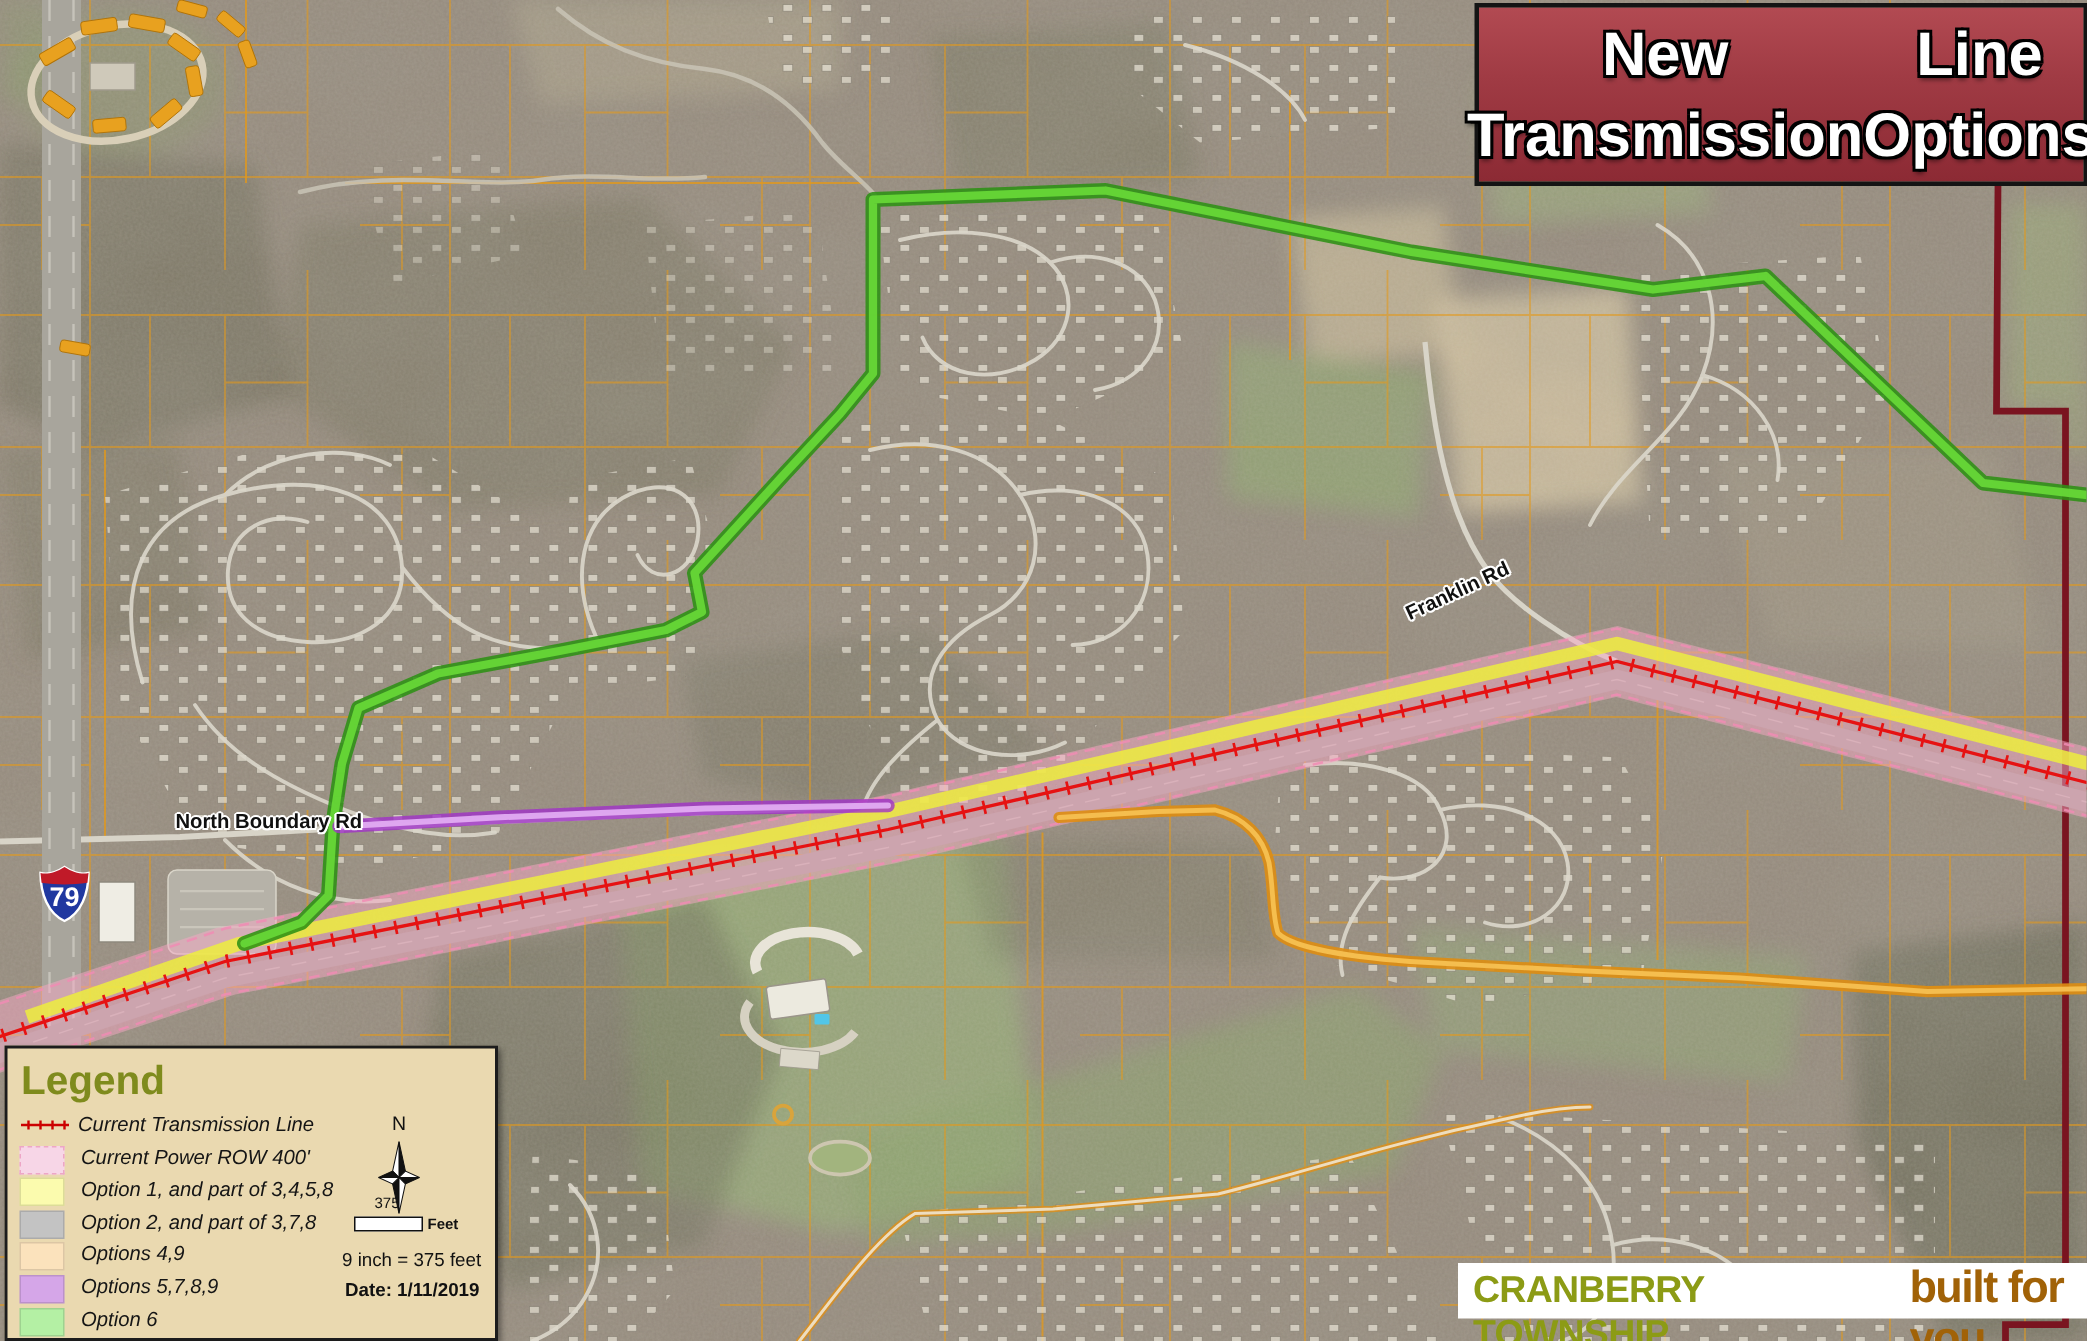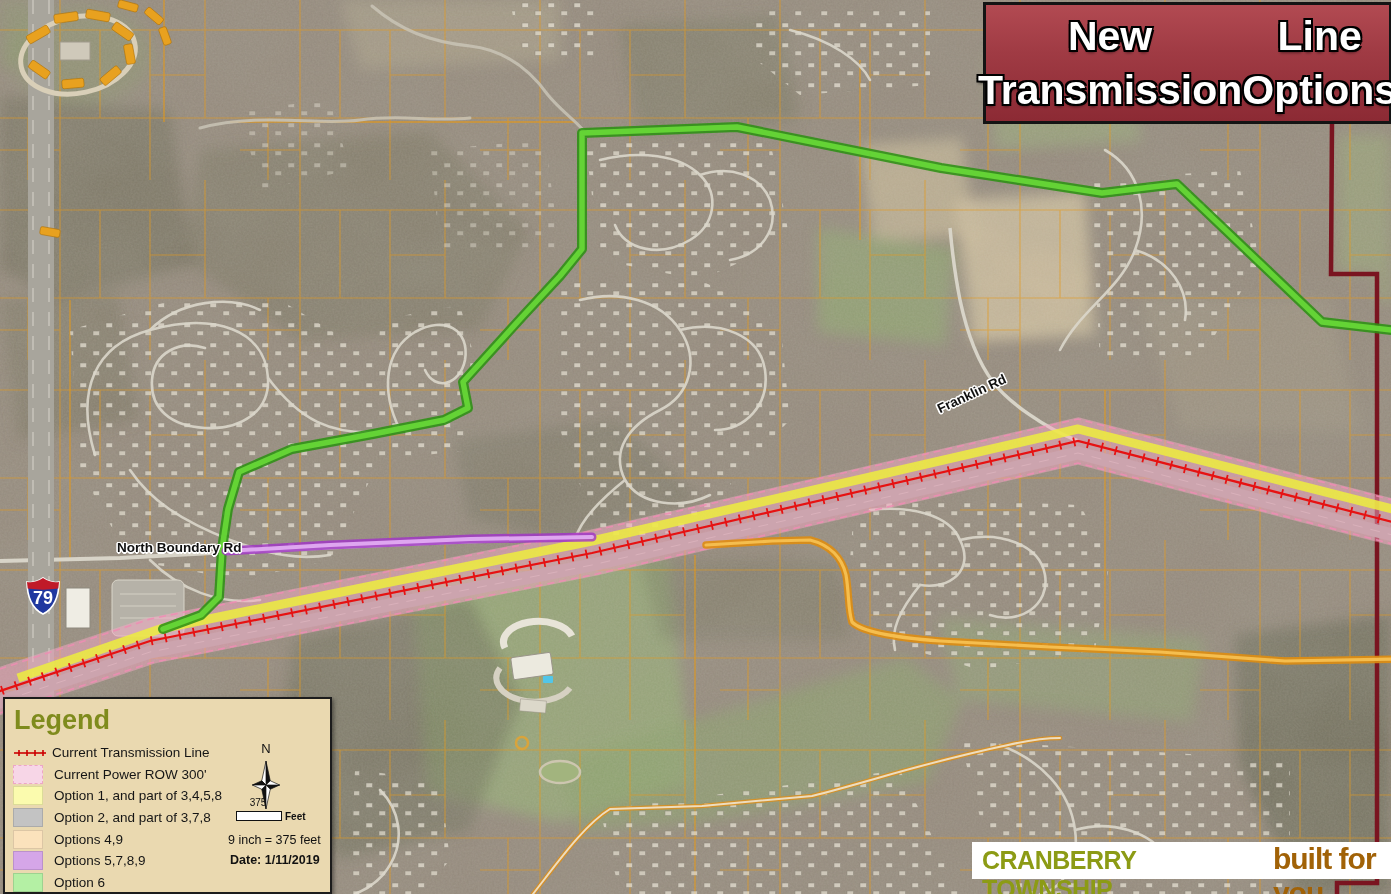--- a/index.html
+++ b/index.html
@@ -13,21 +13,21 @@
     background:linear-gradient(180deg,#b24a52 0%,#a03b44 40%,#8c2a34 100%);
     display:flex;flex-direction:row;justify-content:center;align-items:center;
     text-align:center;}
   .title-line{color:#fff;font-size:41px;font-weight:bold;line-height:1.32;
     text-shadow:-2px -2px 0 #000,2px -2px 0 #000,-2px 2px 0 #000,2px 2px 0 #000,0 3px 3px rgba(0,0,0,.45);}
 
   
   .legend{position:absolute;left:3px;top:697px;width:325px;height:193px;
     background:#ead9b0;border:2px solid #1c1c1c;box-shadow:2px 2px 4px rgba(0,0,0,.4);}
   .legend-title{color:#7f8b1d;font-size:27px;font-weight:bold;margin:6px 0 6px 9px;}
-  .legend-row{display:flex;align-items:center;height:21.6px;margin-left:8px;}
+  .legend-row{display:flex;align-items:flex-start;height:21.6px;margin-left:8px;font-style:italic;}
   .sw{width:28px;height:17px;margin-right:11px;flex:0 0 auto;border:1px solid rgba(0,0,0,.12);}
   .sw-line{width:34px;height:16px;margin-right:5px;border:none;}
   .sw-pink{background:#f7d6e7;border:1.5px dashed #eda6c6;}
   .sw-yellow{background:#fbfbae;}
   .sw-gray{background:#c3c3c3;}
   .sw-tan{background:#fbe2bc;}
   .sw-purple{background:#d5a6e8;}
   .sw-green{background:#b4f0a4;}
   .legend-label{font-size:13.5px;color:#151515;}
   .north{position:absolute;left:246px;top:741px;width:40px;text-align:center;}
@@ -252,21 +252,21 @@
 
     <div class="legend-row">
       <svg class="sw sw-line" viewBox="0 0 34 16">
         <line x1="1" y1="8" x2="33" y2="8" stroke="#cc0000" stroke-width="1.6"></line>
         <path d="M6,5 V11 M14,5 V11 M22,5 V11 M30,5 V11" stroke="#cc0000" stroke-width="1.6"></path>
       </svg>
       <span class="legend-label">Current Transmission Line</span>
     </div>
     <div class="legend-row">
       <span class="sw sw-pink"></span>
-      <span class="legend-label">Current Power ROW 300'</span>
+      <span class="legend-label">Current Power ROW 400'</span>
     </div>
     <div class="legend-row">
       <span class="sw sw-yellow"></span>
       <span class="legend-label">Option 1, and part of 3,4,5,8</span>
     </div>
     <div class="legend-row">
       <span class="sw sw-gray"></span>
       <span class="legend-label">Option 2, and part of 3,7,8</span>
     </div>
     <div class="legend-row">

